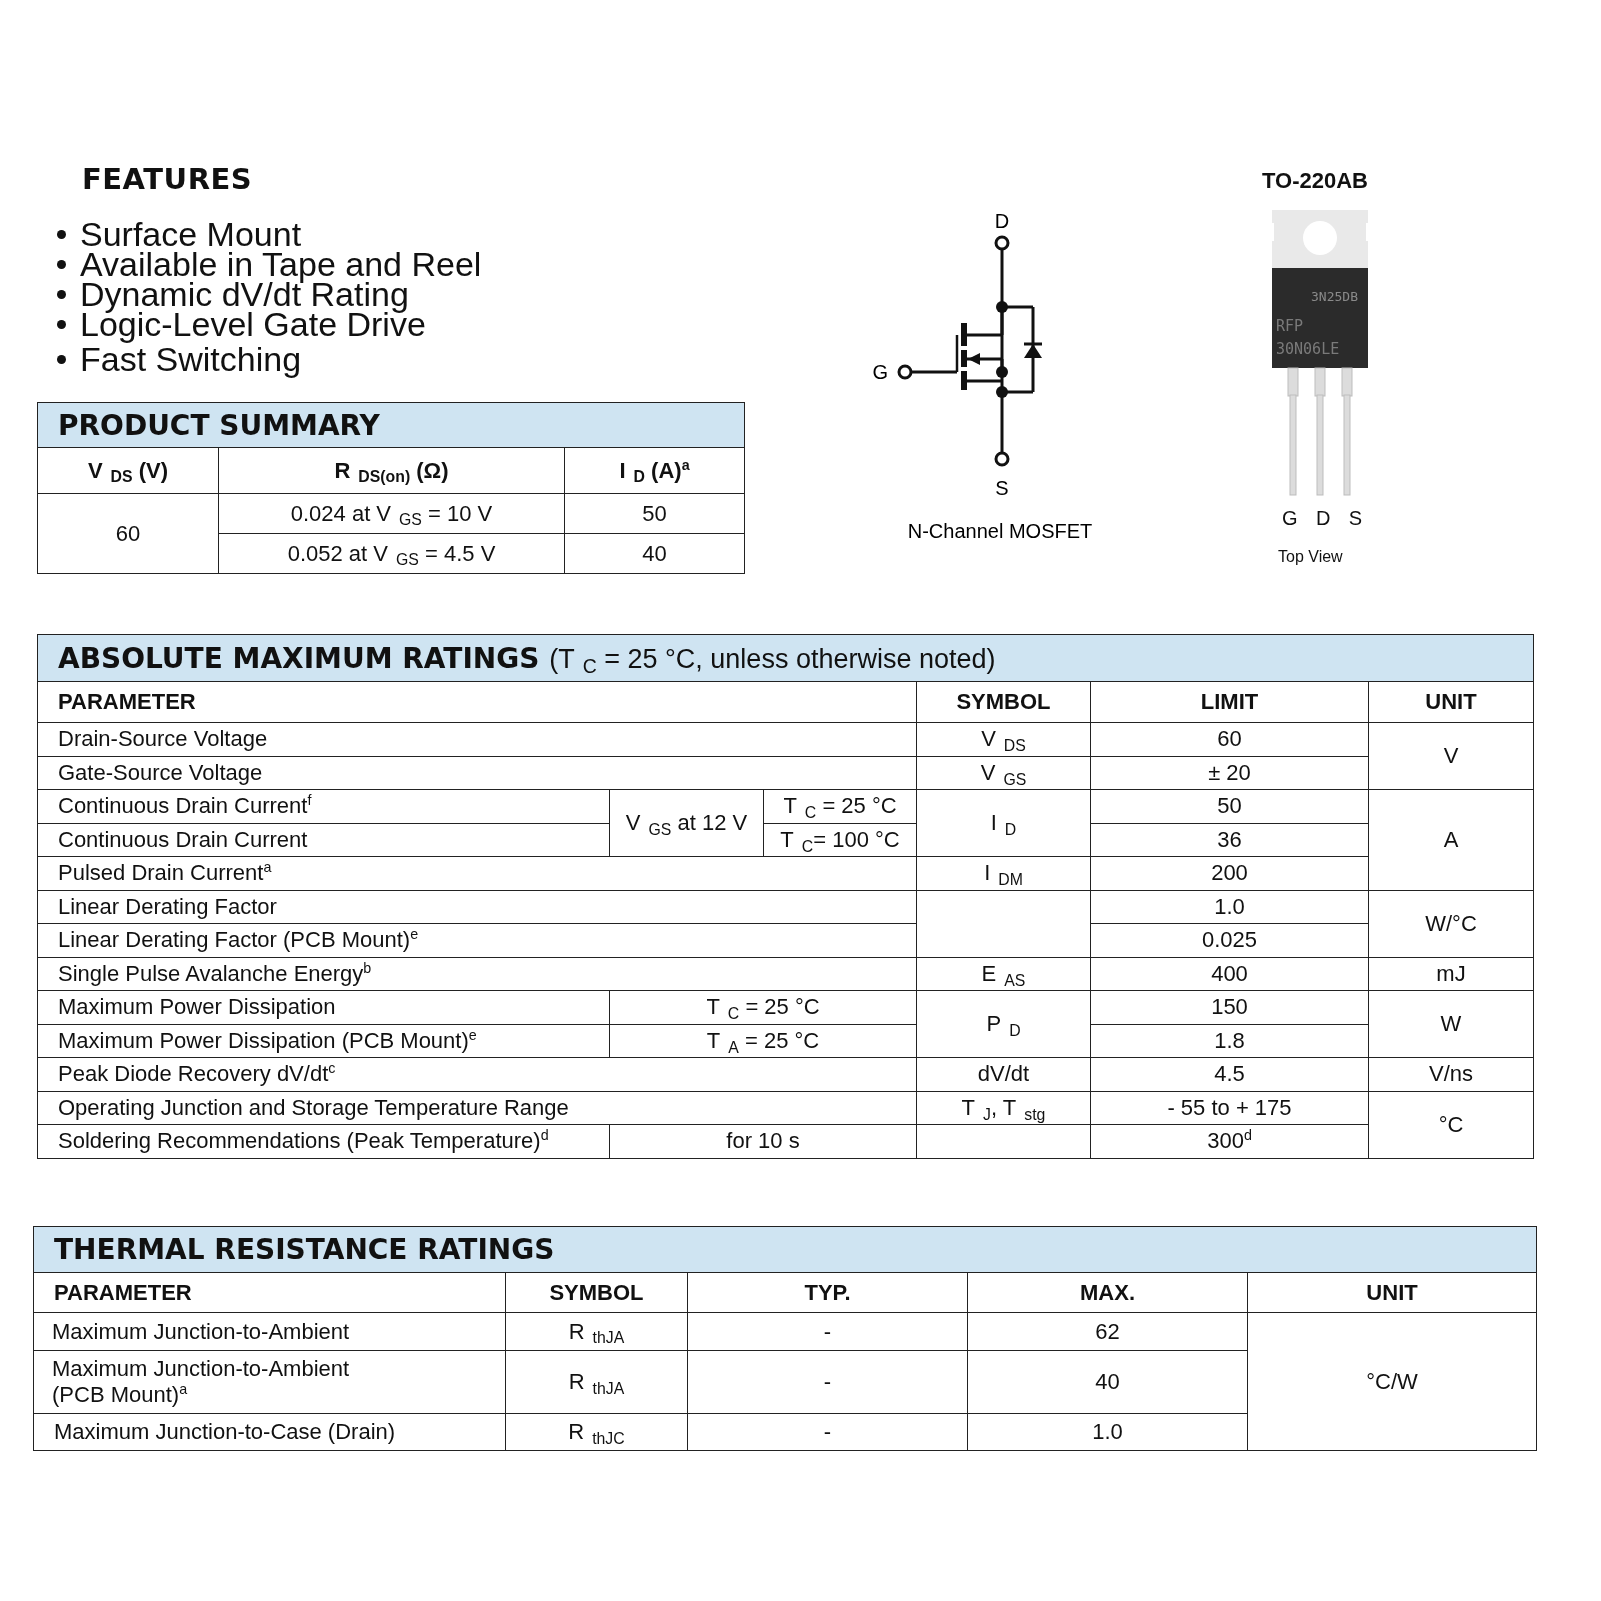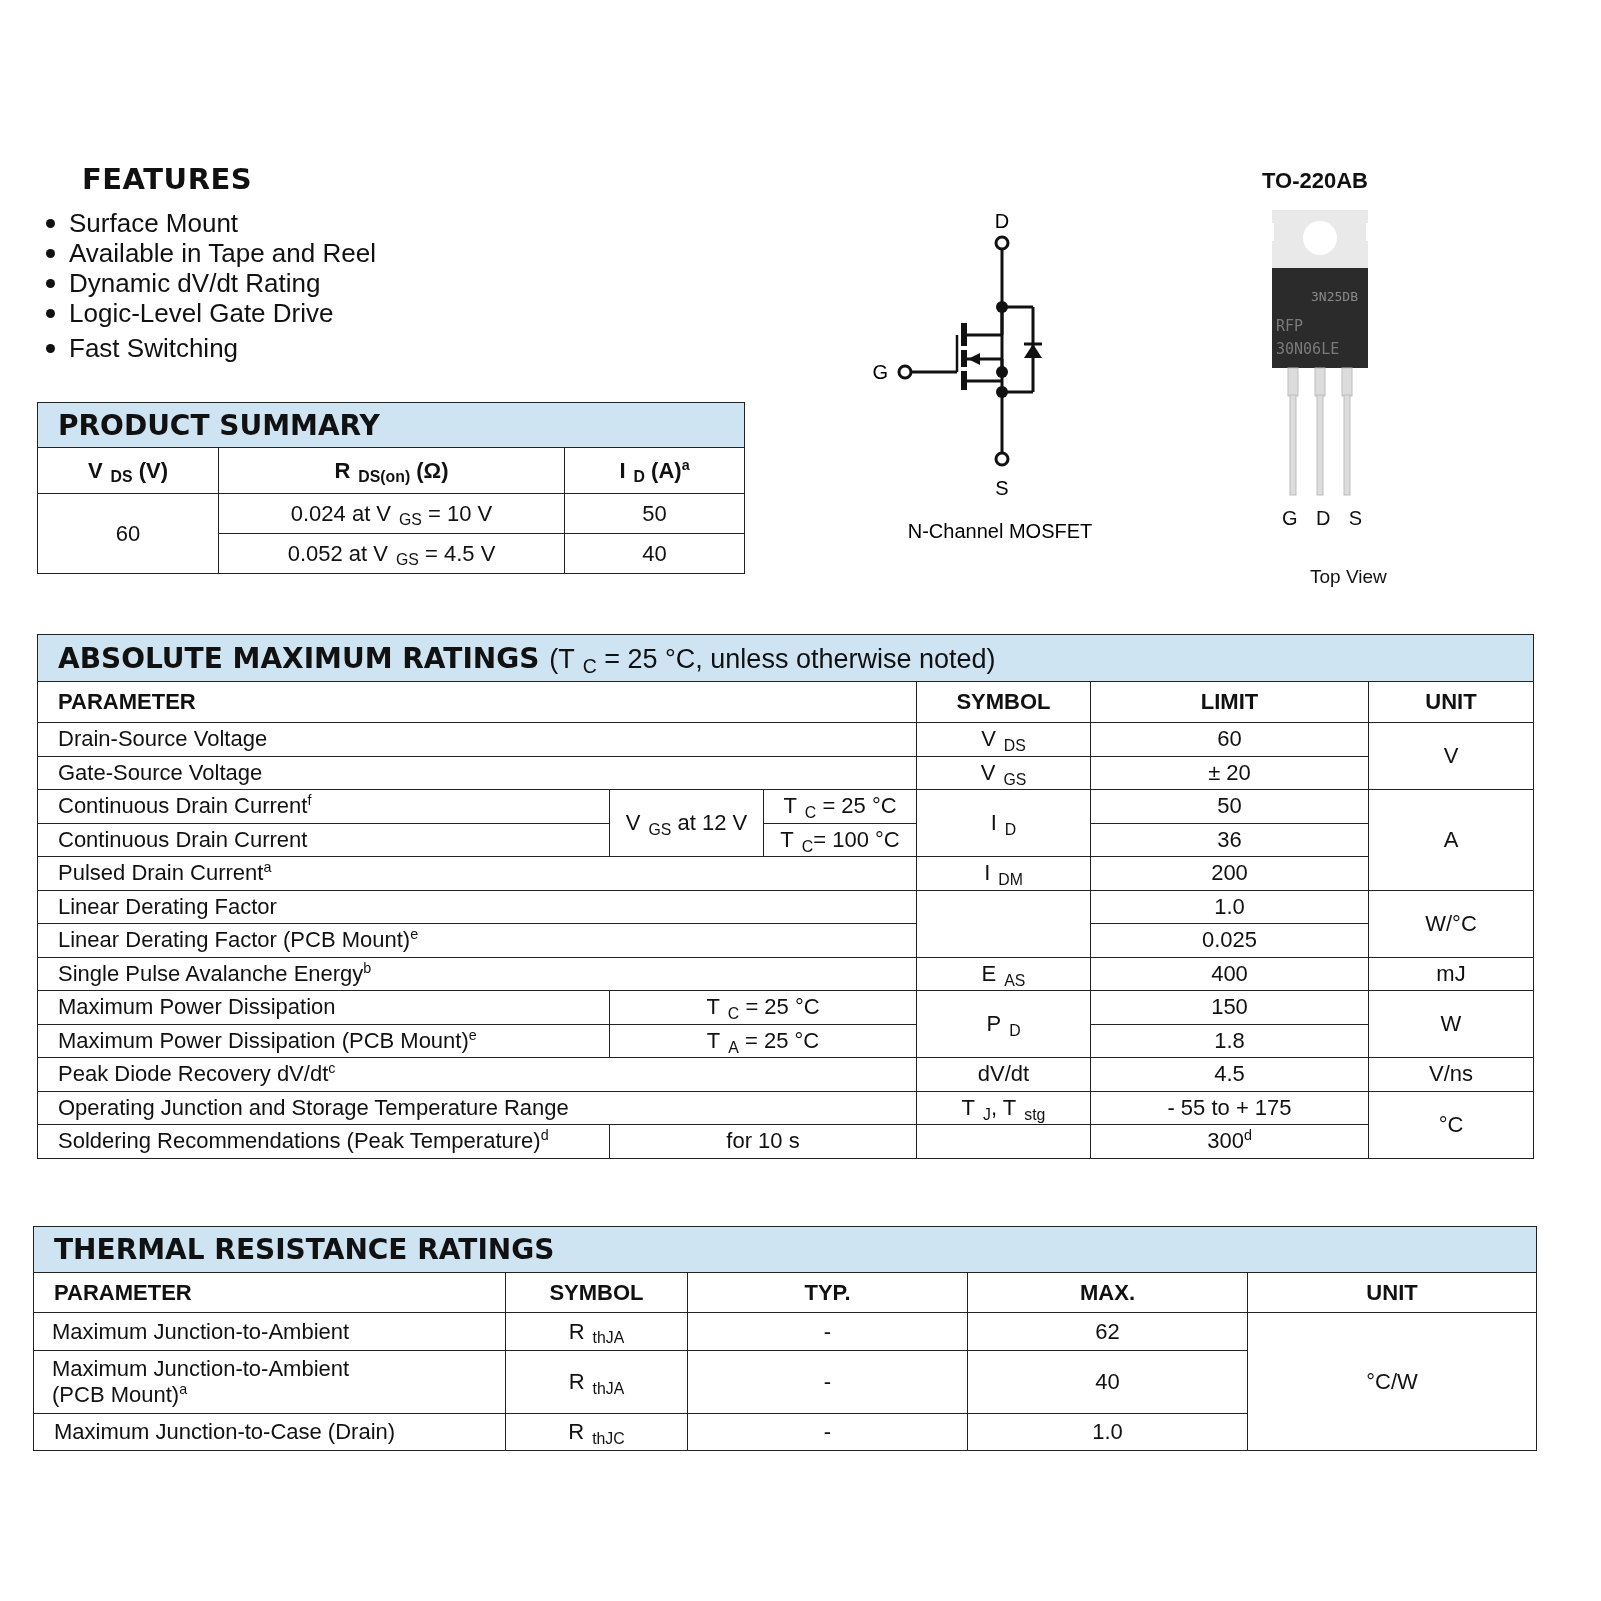--- a/index.html
+++ b/index.html
@@ -1,20 +1,20 @@
 <!DOCTYPE html>
 <html><head>
 <meta charset="utf-8">
 <style>
   html, body { margin:0; padding:0; background:#ffffff; }
   body { width:1601px; height:1601px; position:relative; overflow:hidden;
          font-family:"Liberation Sans", sans-serif; color:#111; }
   .abs { position:absolute; }
   .h-features { left:38px; top:162px; font-size:29px; font-weight:900; letter-spacing:0.5px; font-family:"DejaVu Sans", sans-serif;margin-left:44px; }
-  ul.features { left:38px; top:204px; margin:4px; padding:0; list-style:none; font-size:26px; }
+  ul.features { left:38px; top:204px; margin:15px; padding:0; list-style:none; font-size:34px; }
   ul.features li { height:30px; line-height:30px; display:flex; align-items:center; }
   ul.features li:last-child { margin-top:5px; }
   ul.features li .dot { display:inline-block; width:9px; height:9px; border-radius:50%; background:#111; margin:0 14px 0 4px; }
 
   table { border-collapse:collapse; position:absolute; table-layout:fixed; }
   td, th { border:1.6px solid #222; padding:0; text-align:center; font-weight:normal; vertical-align:middle; }
   .bandtitle { background:#cfe4f2; text-align:left; padding-left:20px; font-family:"DejaVu Sans", sans-serif; font-weight:900; }
   .bandtitle .note { font-family:"Liberation Sans", sans-serif; font-weight:normal; font-size:27px; }
   .hdr { font-weight:bold; font-size:22px; }
   .left { text-align:left; padding-left:20px; }
@@ -141,21 +141,21 @@
     <rect x="57" y="190" width="6" height="100"></rect>
     <rect x="82" y="163" width="10" height="28"></rect>
     <rect x="84" y="190" width="6" height="100"></rect>
   </g>
 </svg>
 <div class="abs" style="left:1282px; top:507px; width:80px; display:flex; justify-content:space-between; font-size:20px;">
   <span>G</span>
   <span>D</span>
   <span>S</span>
 </div>
-<div class="abs" style="left:1278px; top:566px; font-size:19px;margin-left:32px;">Top View</div>
+<div class="abs" style="left:1278px; top:548px; font-size:16px;">Top View</div>
 
 <table id="amr">
   <colgroup>
     <col style="width:572px">
       <col style="width:154px">
       <col style="width:153px">
     <col style="width:174px">
       <col style="width:278px">
       <col style="width:165px">
   </colgroup>

